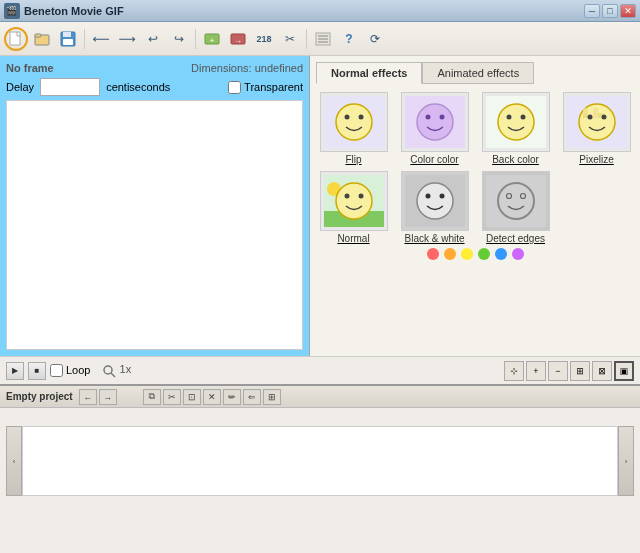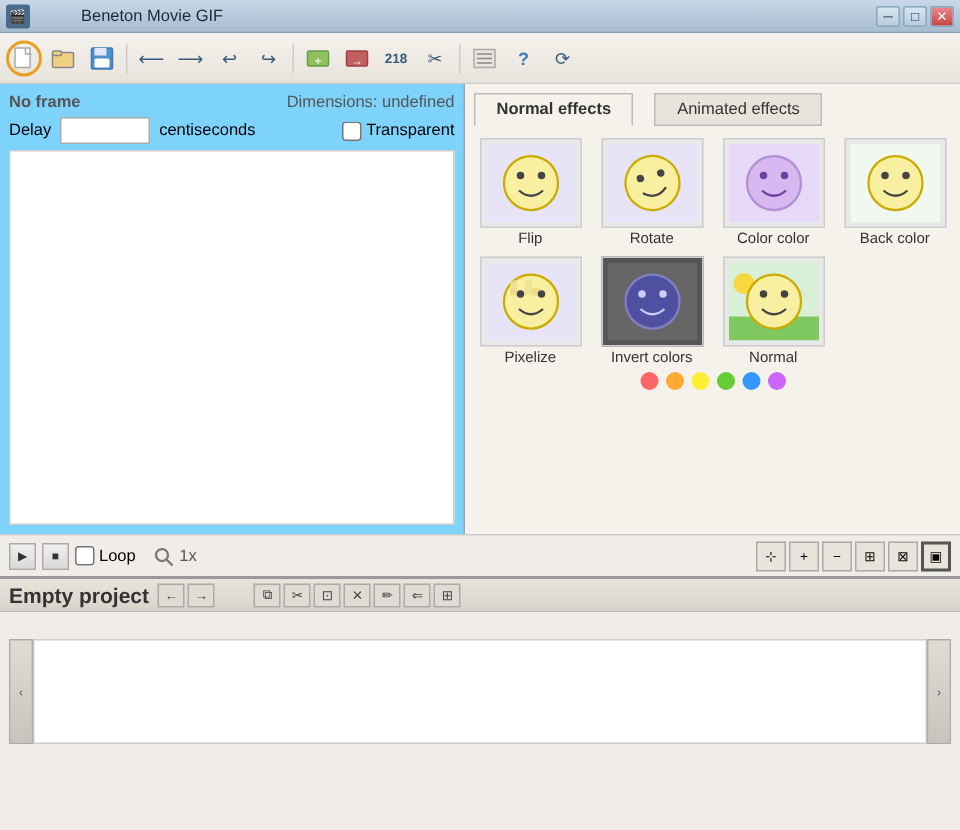--- a/index.html
+++ b/index.html
@@ -27,22 +27,21 @@
       background: #4a6a8a;
       border-radius: 2px;
       margin-right: 4px;
       display: flex; align-items: center; justify-content: center;
       font-size: 9px; color: white;
     }
     .titlebar-title {
       flex: 1;
       font-size: 11px;
       color: #1a2a3a;
-      font-weight: normal;
-      margin-left: 30px;
+      font-weight: bold;
     }
     .titlebar-btns {
       display: flex;
       gap: 2px;
     }
     .titlebar-btn {
       width: 16px; height: 14px;
       display: flex; align-items: center; justify-content: center;
       font-size: 9px;
       border: 1px solid #8aa8c0;
@@ -119,40 +118,41 @@
     }
 
     
     .right-panel {
       flex: 1;
       background: #f5f2eb;
       padding: 6px;
     }
     .tabs {
       display: flex;
-      gap: 14px;
+      gap: 0;
       margin-bottom: 8px;
     }
     .tab {
       padding: 4px 14px;
       font-size: 11px;
       cursor: pointer;
       border: 1px solid #bbb;
       background: #e8e4dc;
       color: #333;
     }
     .tab.active {
       background: #f5f2eb;
       border-bottom-color: #f5f2eb;
       font-weight: bold;
     }
     .effects-grid {
       display: grid;
       grid-template-columns: repeat(4, 1fr);
       gap: 6px;
+      text-decoration: underline;
     }
     .effect-item {
       display: flex;
       flex-direction: column;
       align-items: center;
       cursor: pointer;
     }
     .effect-thumb {
       width: 68px;
       height: 60px;
@@ -181,21 +181,21 @@
       padding: 0 6px;
       gap: 4px;
     }
     .play-btn {
       width: 18px; height: 18px;
       border: 1px solid #aaa;
       background: linear-gradient(to bottom, #f0f0f0, #d8d8d8);
       display: flex; align-items: center; justify-content: center;
       cursor: pointer; font-size: 8px; color: #333;
     }
-    .loop-check { display: flex; align-items: center; gap: 3px; }
+    .loop-check { display: flex; gap: 3px; }
     .zoom-label { margin-left: 8px; font-size: 11px; color: #555; }
     .nav-tools { display: flex; gap: 2px; margin-left: auto; }
     .nav-btn {
       width: 20px; height: 20px;
       border: 1px solid #aaa;
       background: #e8e4dc;
       display: flex; align-items: center; justify-content: center;
       cursor: pointer; font-size: 9px;
     }
     .nav-btn.active-view { border: 2px solid #555; }
@@ -210,21 +210,21 @@
     }
     .timeline-header {
       height: 22px;
       background: linear-gradient(to bottom, #e8e4dc, #d8d4cc);
       border-bottom: 1px solid #bbb;
       display: flex;
       align-items: center;
       padding: 0 6px;
       gap: 6px;
     }
-    .timeline-title { font-size: 14px; font-weight: bold; color: #333; }
+    .timeline-title { font-size: 10px; font-weight: bold; color: #333; }
     .timeline-nav { display: flex; gap: 2px; }
     .timeline-btn {
       width: 18px; height: 16px;
       border: 1px solid #aaa;
       background: #e0dcd4;
       display: flex; align-items: center; justify-content: center;
       font-size: 9px; cursor: pointer; color: #444;
     }
     .timeline-tools { display: flex; gap: 2px; margin-left: 20px; }
     .timeline-content {
@@ -355,34 +355,20 @@
 
             <circle cx="30" cy="26" r="18" fill="#f8f0a0" stroke="#ccaa00" stroke-width="1.5"></circle>
             <circle cx="23" cy="21" r="2.5" fill="#444"></circle>
             <circle cx="37" cy="21" r="2.5" fill="#444"></circle>
             <path d="M22 31 Q30 38 38 31" stroke="#444" stroke-width="1.5" fill="none"></path>
           </svg>
         </div>
         <span class="effect-label">Flip</span>
       </div>
 
-      <div class="effect-item">
-        <div class="effect-thumb">
-          <svg width="60" height="52" viewBox="0 0 60 52">
-            <rect width="60" height="52" fill="#e8e4f8"></rect>
-            <g transform="translate(30,26) rotate(-15)">
-              <circle cx="0" cy="0" r="18" fill="#f8f0a0" stroke="#ccaa00" stroke-width="1.5"></circle>
-              <circle cx="-7" cy="-5" r="2.5" fill="#444"></circle>
-              <circle cx="7" cy="-5" r="2.5" fill="#444"></circle>
-              <path d="M-8 5 Q0 12 8 5" stroke="#444" stroke-width="1.5" fill="none"></path>
-            </g>
-          </svg>
-        </div>
-        <span class="effect-label">Rotate</span>
-      </div>
 
       <div class="effect-item">
         <div class="effect-thumb">
           <svg width="60" height="52" viewBox="0 0 60 52">
             <rect width="60" height="52" fill="#e8d8f8"></rect>
             <circle cx="30" cy="26" r="18" fill="#d8b8f0" stroke="#b090d0" stroke-width="1.5"></circle>
             <circle cx="23" cy="21" r="2.5" fill="#7040a0"></circle>
             <circle cx="37" cy="21" r="2.5" fill="#7040a0"></circle>
             <path d="M22 31 Q30 38 38 31" stroke="#7040a0" stroke-width="1.5" fill="none"></path>
           </svg>
@@ -418,53 +404,65 @@
             <rect x="26" y="17" width="5" height="5" fill="#f0e090" opacity="0.8"></rect>
             <rect x="31" y="17" width="5" height="5" fill="#e8d880" opacity="0.8"></rect>
             <circle cx="23" cy="21" r="2.5" fill="#444"></circle>
             <circle cx="37" cy="21" r="2.5" fill="#444"></circle>
             <path d="M22 31 Q30 38 38 31" stroke="#444" stroke-width="1.5" fill="none"></path>
           </svg>
         </div>
         <span class="effect-label">Pixelize</span>
       </div>
 
-      <div class="effect-item">
-        <div class="effect-thumb" style="background:#555;">
-          <svg width="60" height="52" viewBox="0 0 60 52">
-            <rect width="60" height="52" fill="#666"></rect>
-            <circle cx="30" cy="26" r="18" fill="#5050a0" stroke="#8080c0" stroke-width="1.5"></circle>
-            <circle cx="23" cy="21" r="2.5" fill="#ccccff"></circle>
-            <circle cx="37" cy="21" r="2.5" fill="#ccccff"></circle>
-            <path d="M22 31 Q30 38 38 31" stroke="#ccccff" stroke-width="1.5" fill="none"></path>
-          </svg>
-        </div>
-        <span class="effect-label">Invert colors</span>
-      </div>
 
       <div class="effect-item">
         <div class="effect-thumb">
           <svg width="60" height="52" viewBox="0 0 60 52">
             <rect width="60" height="52" fill="#d8f0d8"></rect>
 
             <rect x="0" y="36" width="60" height="16" fill="#80c860"></rect>
 
             <circle cx="10" cy="14" r="7" fill="#f8d840"></circle>
             <circle cx="30" cy="26" r="18" fill="#f8f0a0" stroke="#ccaa00" stroke-width="1.5"></circle>
             <circle cx="23" cy="21" r="2.5" fill="#444"></circle>
             <circle cx="37" cy="21" r="2.5" fill="#444"></circle>
             <path d="M22 31 Q30 38 38 31" stroke="#444" stroke-width="1.5" fill="none"></path>
           </svg>
         </div>
         <span class="effect-label">Normal</span>
       </div>
 
 
 
-
+      <div class="effect-item">
+        <div class="effect-thumb" style="background:#d0d0d0;">
+          <svg width="60" height="52" viewBox="0 0 60 52">
+            <rect width="60" height="52" fill="#c8c8c8"></rect>
+            <circle cx="30" cy="26" r="18" fill="#e8e8e8" stroke="#888" stroke-width="1.5"></circle>
+            <circle cx="23" cy="21" r="2.5" fill="#333"></circle>
+            <circle cx="37" cy="21" r="2.5" fill="#333"></circle>
+            <path d="M22 31 Q30 38 38 31" stroke="#333" stroke-width="1.5" fill="none"></path>
+          </svg>
+        </div>
+        <span class="effect-label">Black &amp; white</span>
+      </div>
+
+      <div class="effect-item">
+        <div class="effect-thumb" style="background:#c8c8c8;">
+          <svg width="60" height="52" viewBox="0 0 60 52">
+            <rect width="60" height="52" fill="#d0d0d0"></rect>
+            <circle cx="30" cy="26" r="18" fill="none" stroke="#888" stroke-width="2"></circle>
+            <circle cx="23" cy="21" r="2.5" fill="none" stroke="#666" stroke-width="1.2"></circle>
+            <circle cx="37" cy="21" r="2.5" fill="none" stroke="#666" stroke-width="1.2"></circle>
+            <path d="M22 31 Q30 38 38 31" stroke="#666" stroke-width="1.5" fill="none"></path>
+          </svg>
+        </div>
+        <span class="effect-label">Detect edges</span>
+      </div>
 
     </div>
 
     <div class="color-dots">
       <div class="dot" style="background:#ff6666;"></div>
       <div class="dot" style="background:#ffaa33;"></div>
       <div class="dot" style="background:#ffee33;"></div>
       <div class="dot" style="background:#66cc33;"></div>
       <div class="dot" style="background:#3399ff;"></div>
       <div class="dot" style="background:#cc66ff;"></div>

